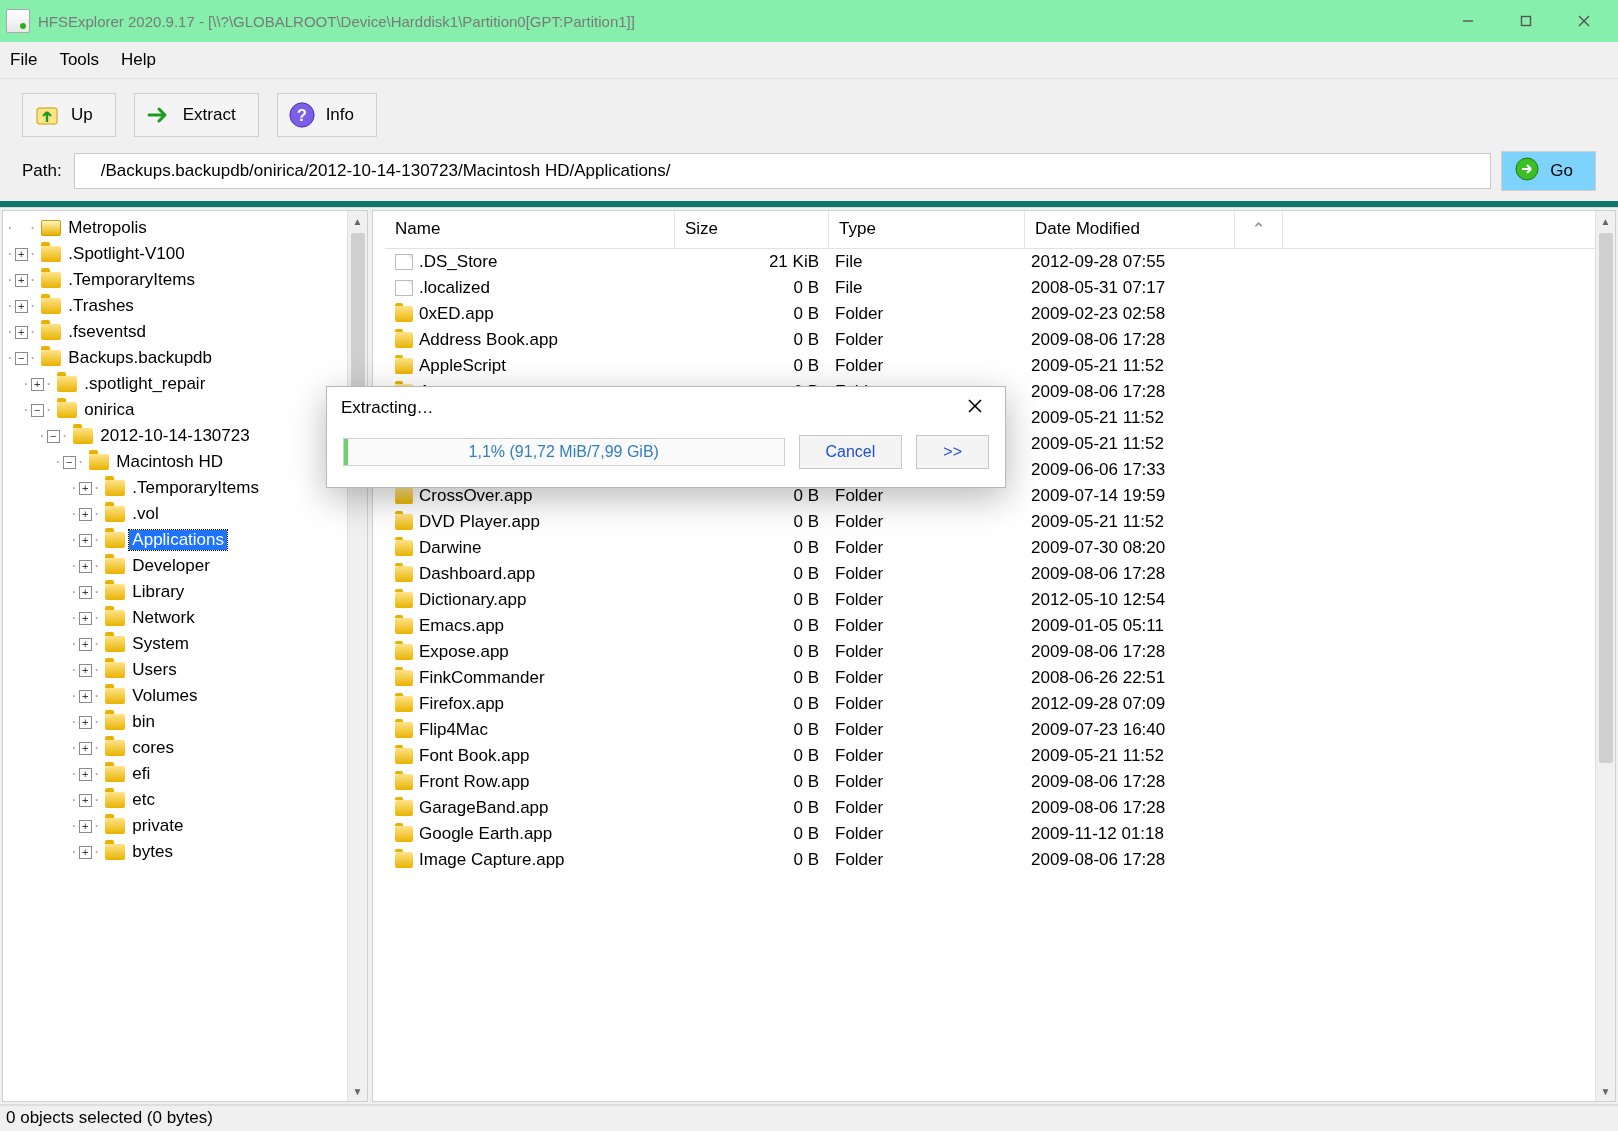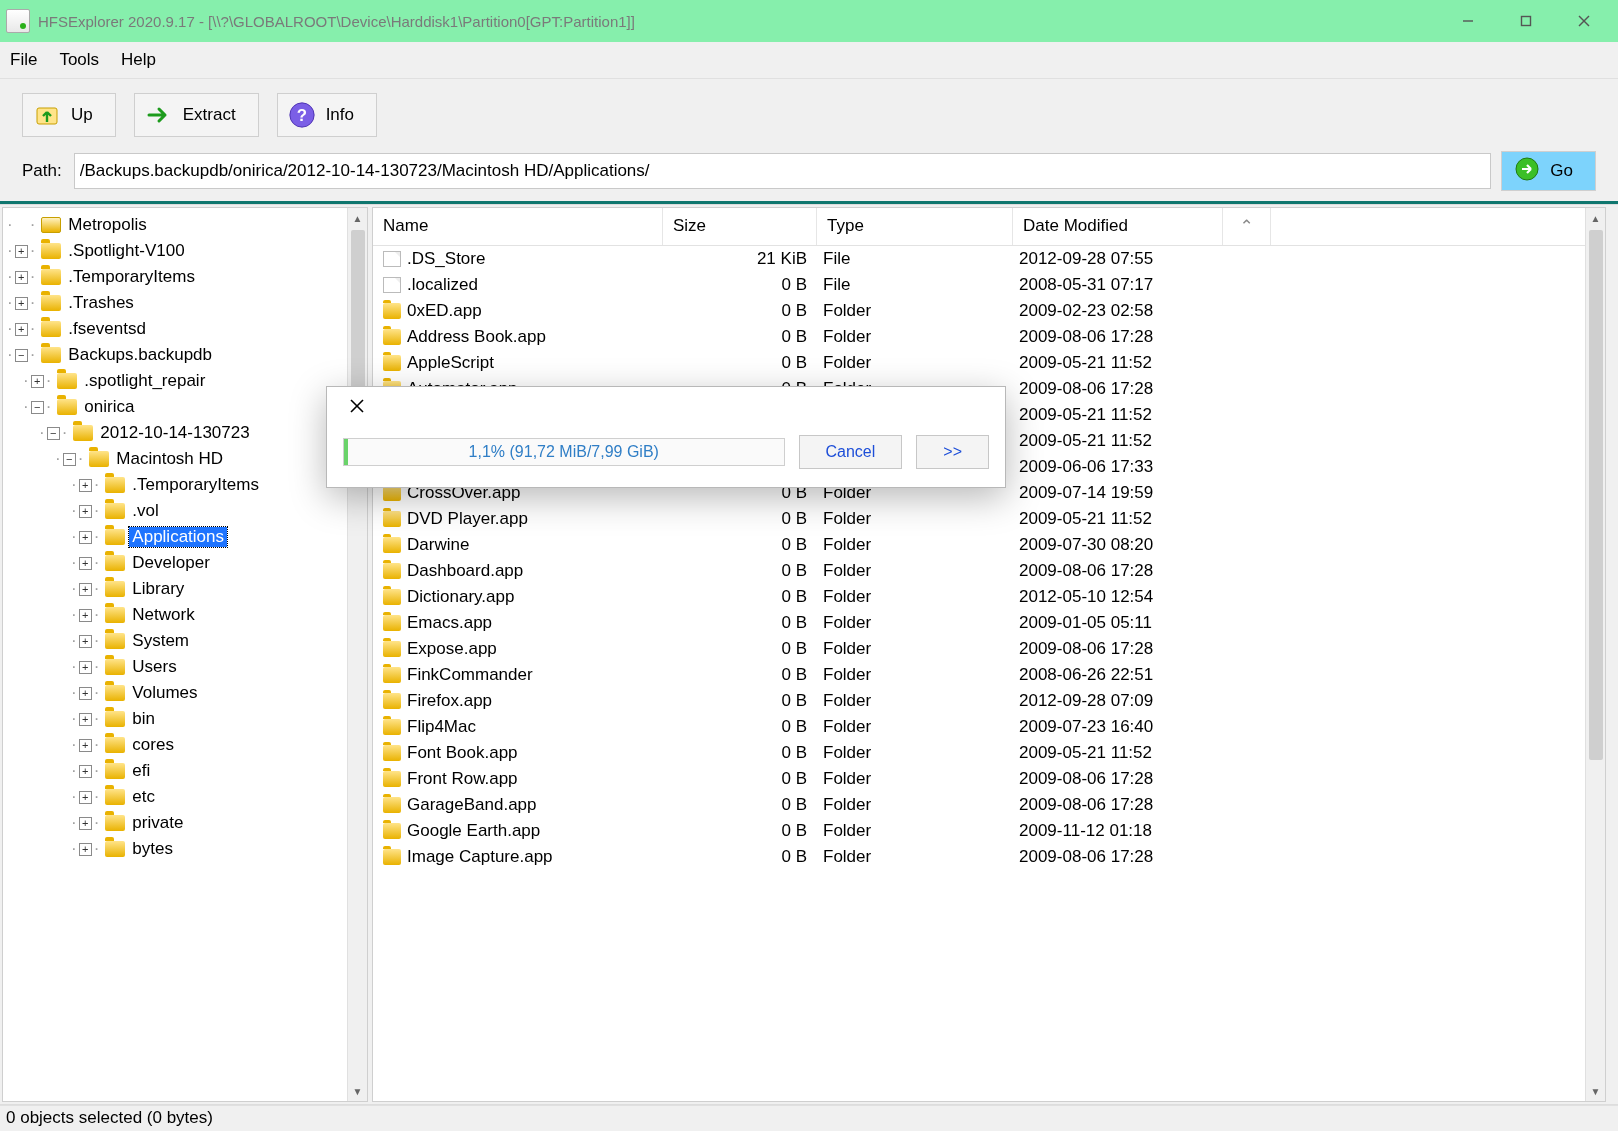--- a/index.html
+++ b/index.html
@@ -43,64 +43,64 @@
   display: flex; gap: 22px;
   border-bottom: 1px solid #e0e0e0;
   font-size: 17px; color: #000;
 }
 .menubar span { cursor: default; }
 
 
 .toolbar-area {
   background: #f0f0f0;
   padding: 14px 22px 10px 22px;
-  border-bottom: 3px solid #0f766e;
+  border-bottom: 6px solid #0f766e;
 }
 .tool-row { display: flex; gap: 18px; margin-bottom: 14px; }
 .tbtn {
   display: flex; align-items: center; gap: 10px;
   background: #f4f4f4; border: 1px solid #cfcfcf;
   padding: 6px 22px 6px 10px; height: 44px;
   font-size: 17px; color: #000; cursor: default;
 }
 .tbtn .ticn {
   width: 28px; height: 28px; display: flex; align-items: center; justify-content: center;
 }
 .ticn-up { position: relative; }
 .ticn-up svg { width: 26px; height: 26px; }
 .ticn-help svg { width: 30px; height: 30px; }
 .ticn-extract svg { width: 26px; height: 26px; }
 
 .path-row { display: flex; align-items: center; gap: 10px; }
 .path-label { font-size: 17px; color: #000; padding-right: 2px; }
 .path-input {
   flex: 1; height: 36px; border: 1px solid #c9c9c9; background: #fff;
-  padding: 0 5px; font-size: 17px;
+  padding: 0 26px; font-size: 17px;
 }
 .go-btn {
   display: flex; align-items: center; gap: 10px;
   background: #7dd3fc; border: 1px solid #cfcfcf;
   height: 40px; padding: 0 22px 0 12px; font-size: 17px;
 }
 .go-btn .ticn svg { width: 26px; height: 26px; }
 
 
 .body-row {
   flex: 1; display: flex; min-height: 0;
   border-top: 1px solid #ddd; border-bottom: 1px solid #ddd;
 }
 .tree-panel {
   width: 366px; background: #fff;
   border: 1px solid #cfcfcf; margin: 2px 2px 2px 2px;
   position: relative; overflow: hidden;
 }
 .list-panel {
   flex: 1; background: #fff; border: 1px solid #cfcfcf;
-  margin: 2px 12px 2px 2px; position: relative; overflow: hidden;
-  display: flex; flex-direction: column;
+  margin: 2px 2px 2px 2px; position: relative; overflow: hidden;
+  display: flex; flex-direction: column; padding-left: 12px;
 }
 
 
 .vscroll {
   position: absolute; right: 0; top: 0; bottom: 0; width: 20px;
   background: #f0f0f0; border-left: 1px solid #e0e0e0;
   display: flex; flex-direction: column; align-items: center;
 }
 .vscroll .arrow { height: 20px; width: 100%; display: flex; align-items: center; justify-content: center; color: #666; font-size: 10px; }
 .vscroll .thumb { width: 14px; background: #cfcfcf; border-radius: 2px; margin-top: 2px; height: 180px; }
@@ -729,20 +729,21 @@
       <div class="arrow">▼</div>
     </div>
   </div>
 
 </div>
 
 <div class="status">0 objects selected (0 bytes)</div>
 
 <div class="modal">
   <div class="mtitlebar">
+    <div class="mtitle">Extracting…</div>
     <div class="mclose">
       <svg width="14" height="14">
           <line x1="1" y1="1" x2="13" y2="13" stroke="#000" stroke-width="1.6"></line>
           <line x1="13" y1="1" x2="1" y2="13" stroke="#000" stroke-width="1.6"></line>
         </svg>
     </div>
   </div>
   <div class="mbody">
     <div class="mrow">
       <div class="progress">

